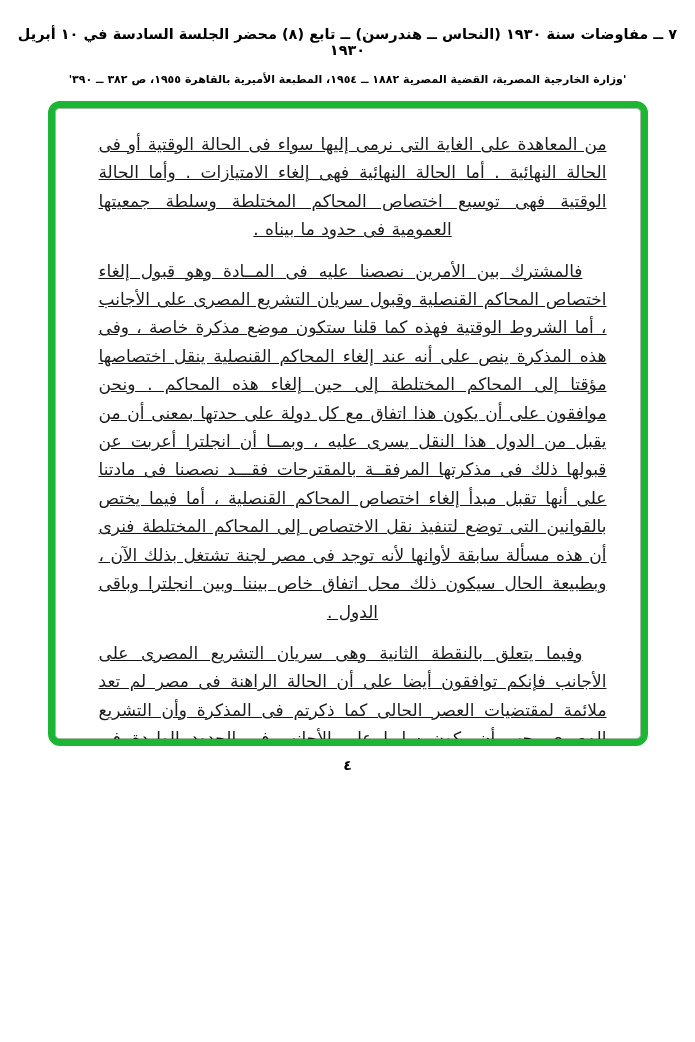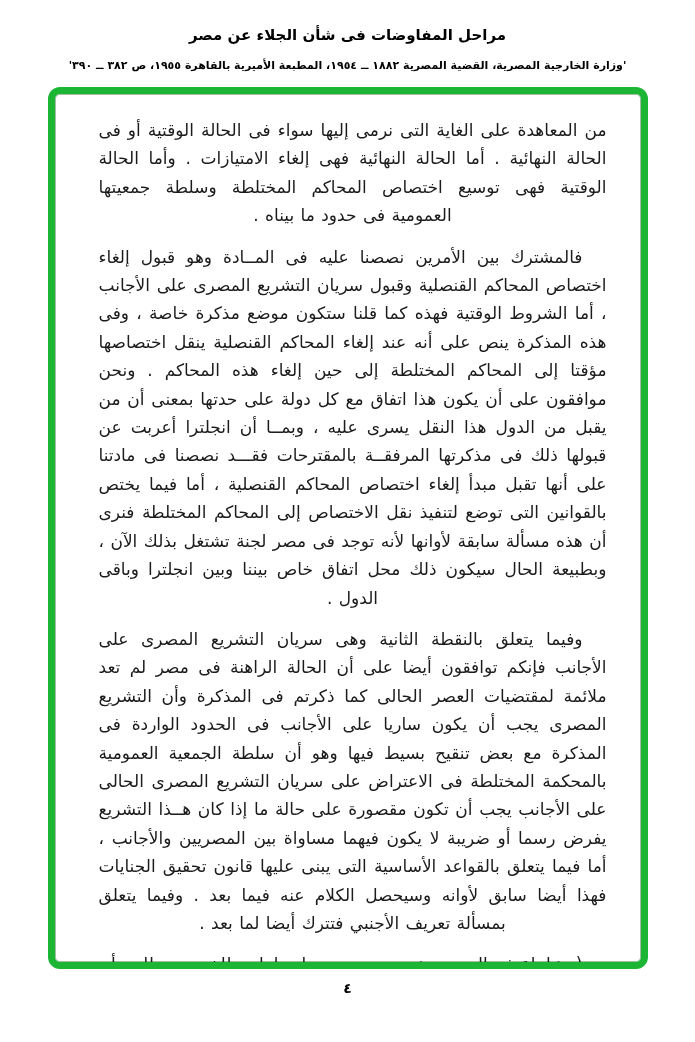--- a/index.html
+++ b/index.html
@@ -23,28 +23,29 @@
   }
   .doc-subtitle {
     font-size: 14.5px; font-weight: 700; margin: 0 0 8px 0; color: #000;
   }
   .doc-source {
     font-size: 11px; font-weight: 700; margin: 15px; color: #000;
   }
 
   
   .greenbox {
-    width: 600px; height: 882px;
+    width: 600px; height: 645px;
     margin: 13px auto 0 auto;
     border: 7px solid var(--green);
     border-radius: 12px;
     box-shadow: inset 0 0 0 1px rgba(0,60,0,0.35);
     padding: 22px 34px 16px 44px;
     background: var(--paper);
     overflow: hidden;
+    text-decoration: underline;
   }
   .para {
     margin: 0 0 13px 0;
     font-size: 17px;
     line-height: 28.4px;
     text-align: justify;
     text-align-last: center;
     text-indent: 24px;
     color: #1b1b1b;
     word-spacing: 1px;
@@ -55,21 +56,21 @@
   
   .page-footer { text-align: center; margin-top: 9px; }
   .pageno { font-size: 14px; font-weight: 700; color: #000; display: inline-block; }
 </style>
 </head>
 <body>
 
 <div class="sheet">
 
   <header class="page-header">
-    <div class="doc-title">مراحل المفاوضات فى شأن الجلاء عن مصر</div>
+    <div class="doc-subtitle">٧ ــ مفاوضات سنة ١٩٣٠ (النحاس ــ هندرسن) ــ تابع (٨) محضر الجلسة السادسة في ١٠ أبريل ١٩٣٠</div>
     <div class="doc-source">'وزارة الخارجية المصرية، القضية المصرية ١٨٨٢ ــ ١٩٥٤، المطبعة الأميرية بالقاهرة ١٩٥٥، ص ٣٨٢ ــ ٣٩٠'</div>
   </header>
 
   <main class="greenbox">
     <p class="para first">من المعاهدة على الغاية التى نرمى إليها سواء فى الحالة الوقتية أو فى الحالة النهائية . أما الحالة النهائية فهى إلغاء الامتيازات . وأما الحالة الوقتية فهى توسيع اختصاص المحاكم المختلطة وسلطة جمعيتها العمومية فى حدود ما بيناه .</p>
     <p class="para">فالمشترك بين الأمرين نصصنا عليه فى المــادة وهو قبول إلغاء اختصاص المحاكم القنصلية وقبول سريان التشريع المصرى على الأجانب ، أما الشروط الوقتية فهذه كما قلنا ستكون موضع مذكرة خاصة ، وفى هذه المذكرة ينص على أنه عند إلغاء المحاكم القنصلية ينقل اختصاصها مؤقتا إلى المحاكم المختلطة إلى حين إلغاء هذه المحاكم . ونحن موافقون على أن يكون هذا اتفاق مع كل دولة على حدتها بمعنى أن من يقبل من الدول هذا النقل يسرى عليه ، وبمــا أن انجلترا أعربت عن قبولها ذلك فى مذكرتها المرفقــة بالمقترحات فقـــد نصصنا فى مادتنا على أنها تقبل مبدأ إلغاء اختصاص المحاكم القنصلية ، أما فيما يختص بالقوانين التى توضع لتنفيذ نقل الاختصاص إلى المحاكم المختلطة فنرى أن هذه مسألة سابقة لأوانها لأنه توجد فى مصر لجنة تشتغل بذلك الآن ، وبطبيعة الحال سيكون ذلك محل اتفاق خاص بيننا وبين انجلترا وباقى الدول .</p>
     <p class="para">وفيما يتعلق بالنقطة الثانية وهى سريان التشريع المصرى على الأجانب فإنكم توافقون أيضا على أن الحالة الراهنة فى مصر لم تعد ملائمة لمقتضيات العصر الحالى كما ذكرتم فى المذكرة وأن التشريع المصرى يجب أن يكون ساريا على الأجانب فى الحدود الواردة فى المذكرة مع بعض تنقيح بسيط فيها وهو أن سلطة الجمعية العمومية بالمحكمة المختلطة فى الاعتراض على سريان التشريع المصرى الحالى على الأجانب يجب أن تكون مقصورة على حالة ما إذا كان هــذا التشريع يفرض رسما أو ضريبة لا يكون فيهما مساواة بين المصريين والأجانب ، أما فيما يتعلق بالقواعد الأساسية التى يبنى عليها قانون تحقيق الجنايات فهذا أيضا سابق لأوانه وسيحصل الكلام عنه فيما بعد . وفيما يتعلق بمسألة تعريف الأجنبي فتترك أيضا لما بعد .</p>
     <p class="para">( هنا اعتذر المستر هندرسن بسبب اضطراره للخروج وطلب أن تكون العودة بعــد الظهر الساعة الخامسة والنصف وترك الرياسة للورد باسفيلد ) .</p>
 
   </main>

